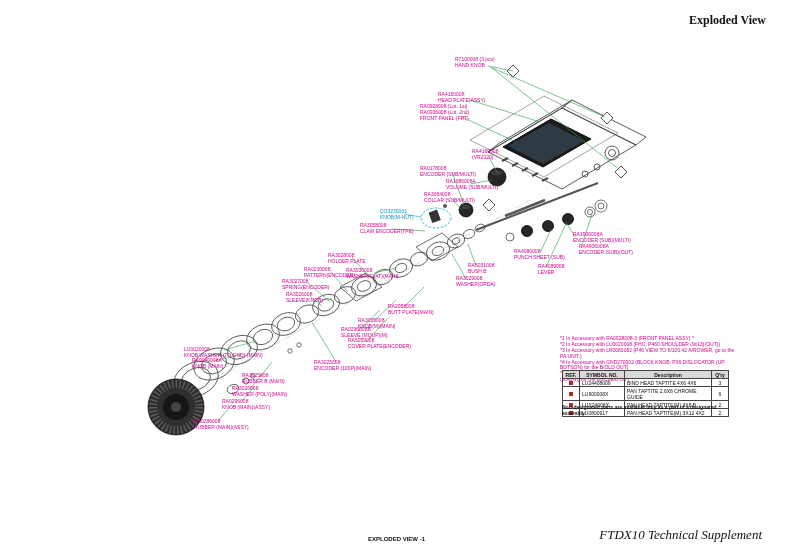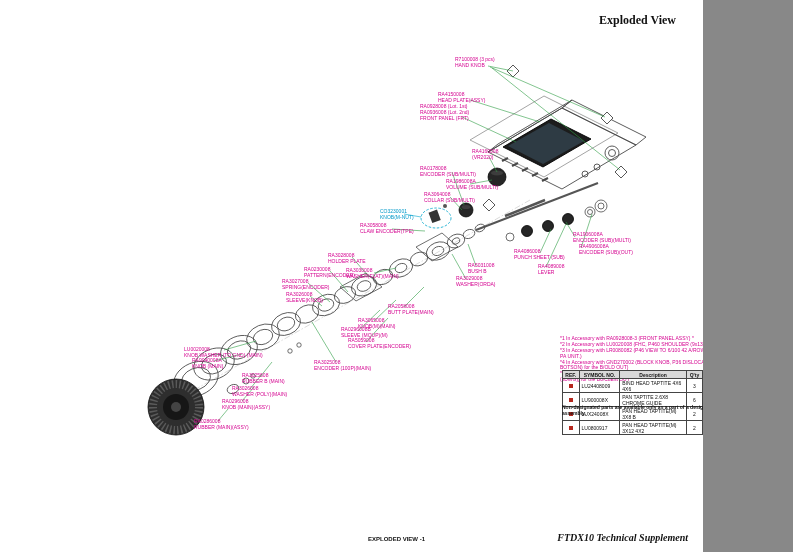--- a/index.html
+++ b/index.html
@@ -1,22 +1,22 @@
 <!DOCTYPE html>
 <html><head>
 <meta charset="utf-8">
 <style>
   html,body{margin:0;padding:0;background:#888;}
-  .page{position:relative;width:703px;height:552px;background:#ffffff;overflow:hidden;
+  .page{position:relative;width:793px;height:552px;background:#ffffff;overflow:hidden;
         font-family:"Liberation Sans",sans-serif;}
   .header-title{position:absolute;top:13px;right:27px;font-family:"Liberation Serif",serif;
         font-weight:bold;font-size:12px;color:#111;}
   .footer-left{position:absolute;bottom:10px;left:368px;font-size:6px;font-weight:bold;color:#111;}
-  .footer-right{position:absolute;bottom:9px;right:15px;font-family:"Liberation Serif",serif;
-        font-style:italic;font-weight:bold;font-size:10px;color:#111;}
+  .footer-right{position:absolute;bottom:9px;right:31px;font-family:"Liberation Serif",serif;
+        font-style:italic;font-weight:normal;font-size:13px;color:#111;}
   .diagram-svg{position:absolute;left:0;top:0;z-index:1;}
   .plabel{position:absolute;z-index:3;font-size:5px;line-height:1.18;color:#d4008f;white-space:pre;}
   .plabel.cyan{color:#0098c8;}
   .footnotes{position:absolute;z-index:3;left:560px;top:336px;width:178px;font-size:5px;
         line-height:1.18;color:#d4008f;}
   .parts-table{position:absolute;z-index:3;left:562px;top:370px;border-collapse:collapse;
         font-size:5px;color:#111;}
   .parts-table th,.parts-table td{border:0.6px solid #444;padding:0.5px 2px;line-height:1.2;}
   .parts-table th{background:#d9d9d9;font-weight:bold;}
   .col-ref{width:12px;text-align:center;}

